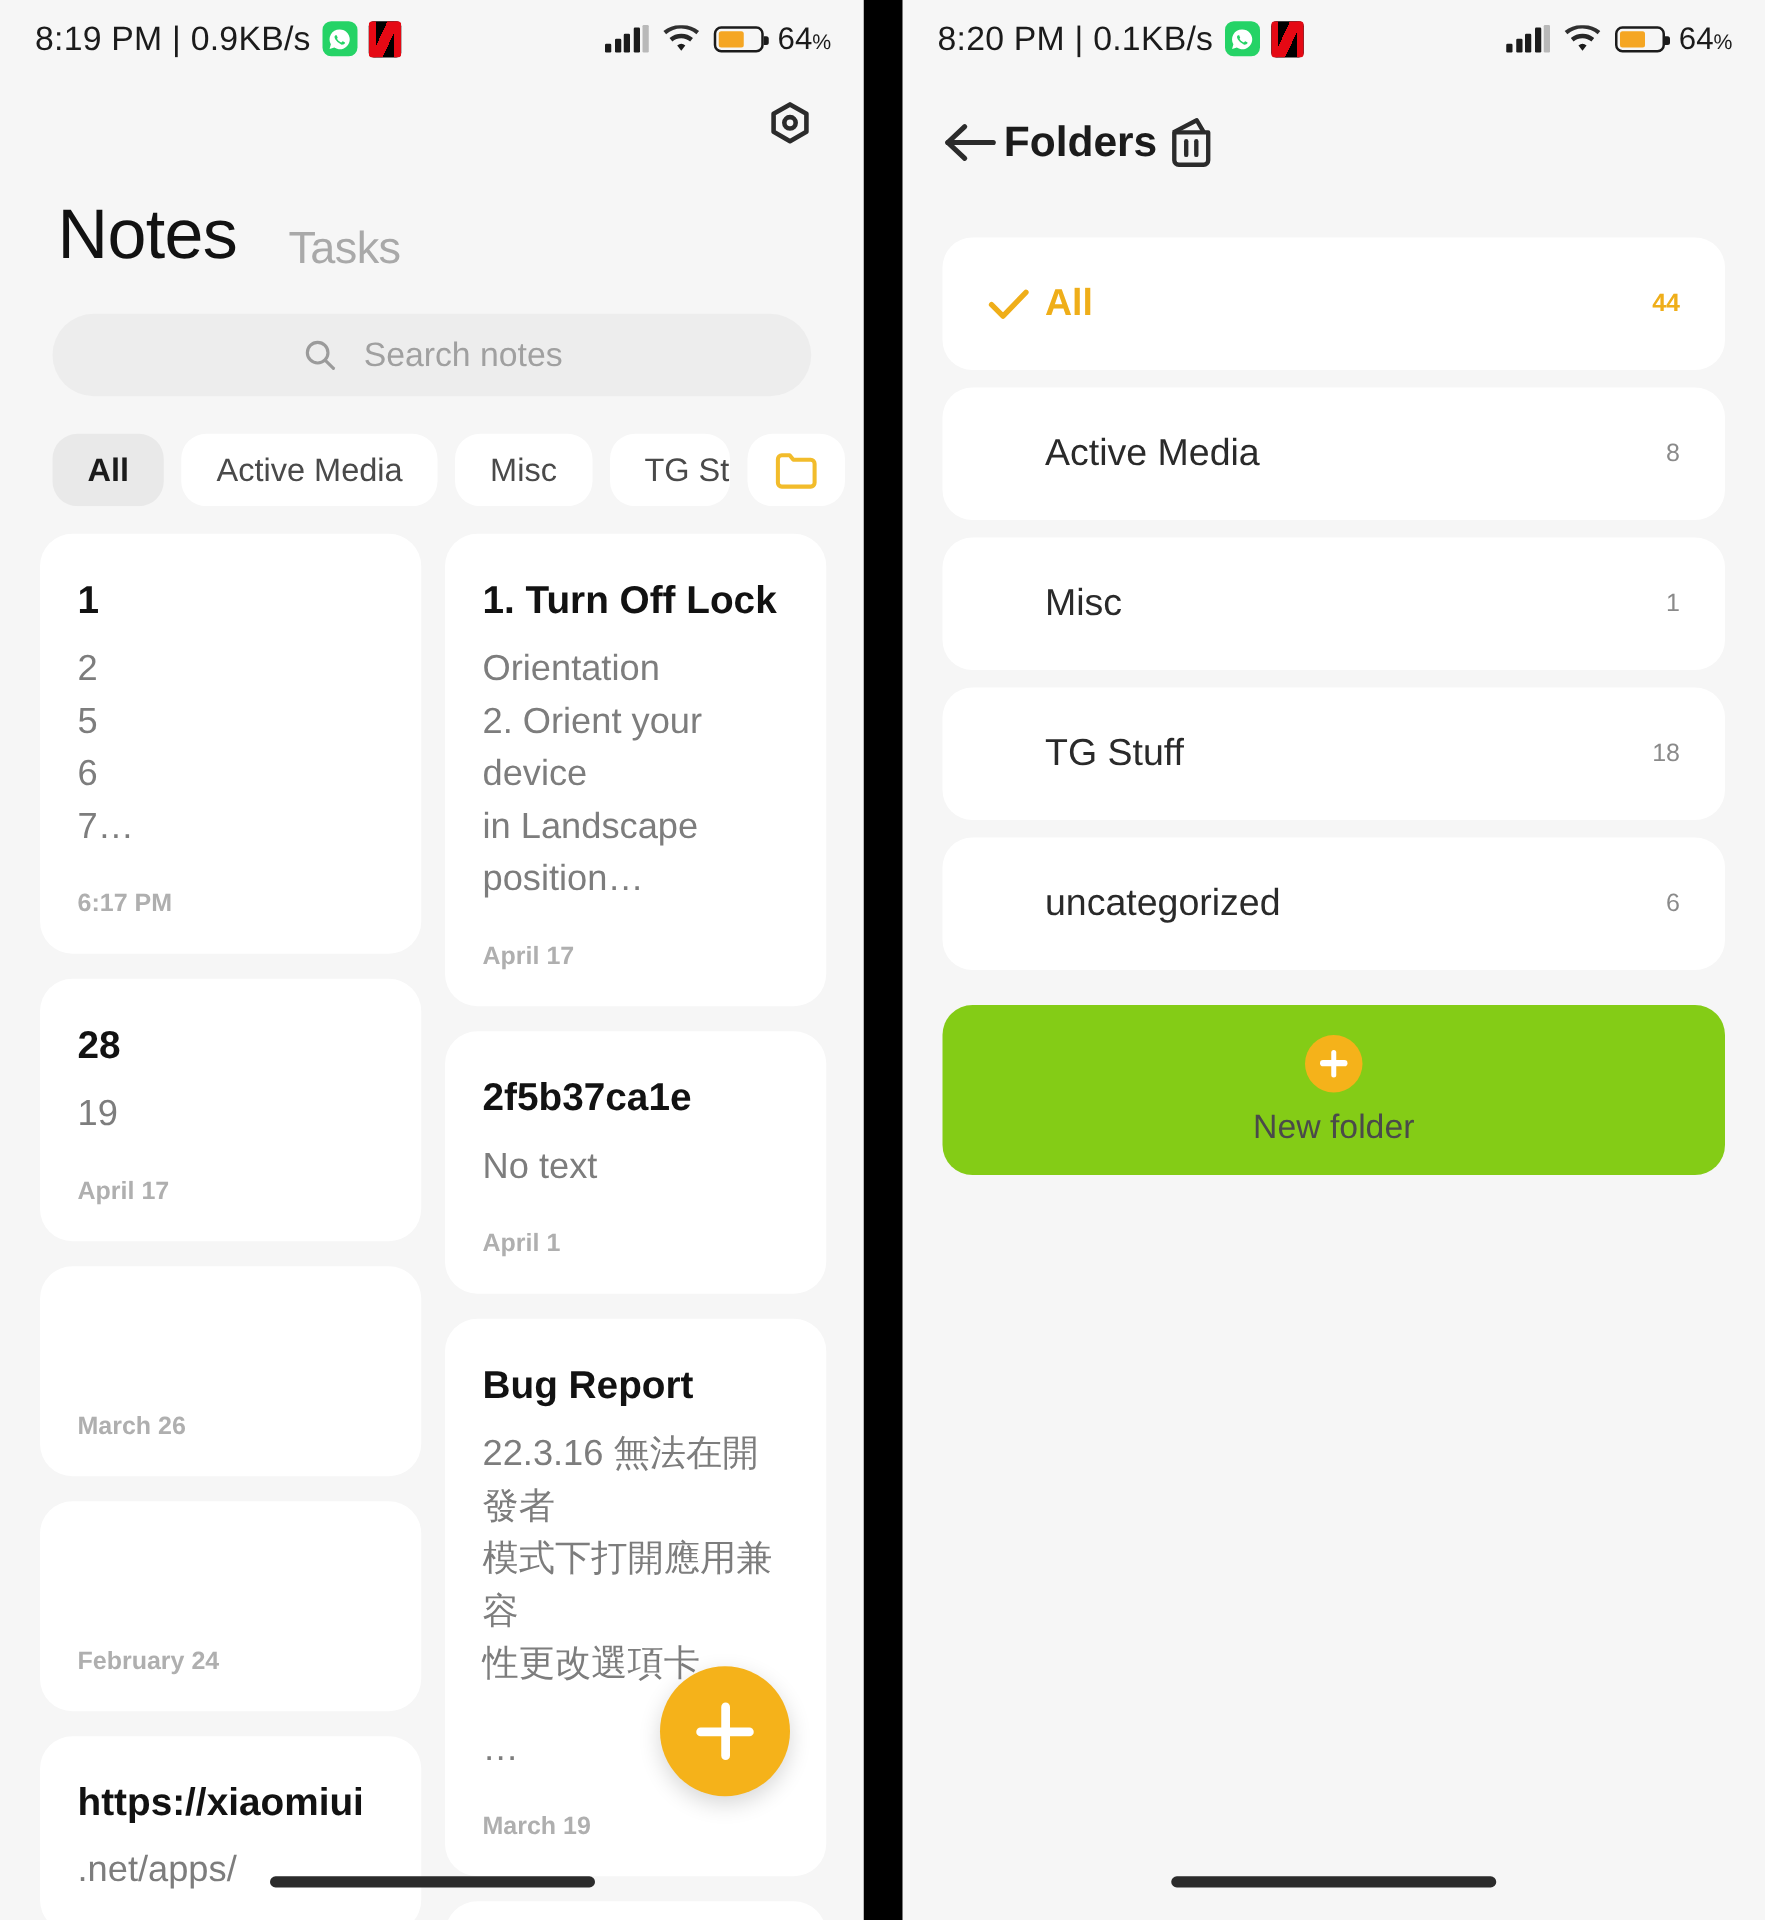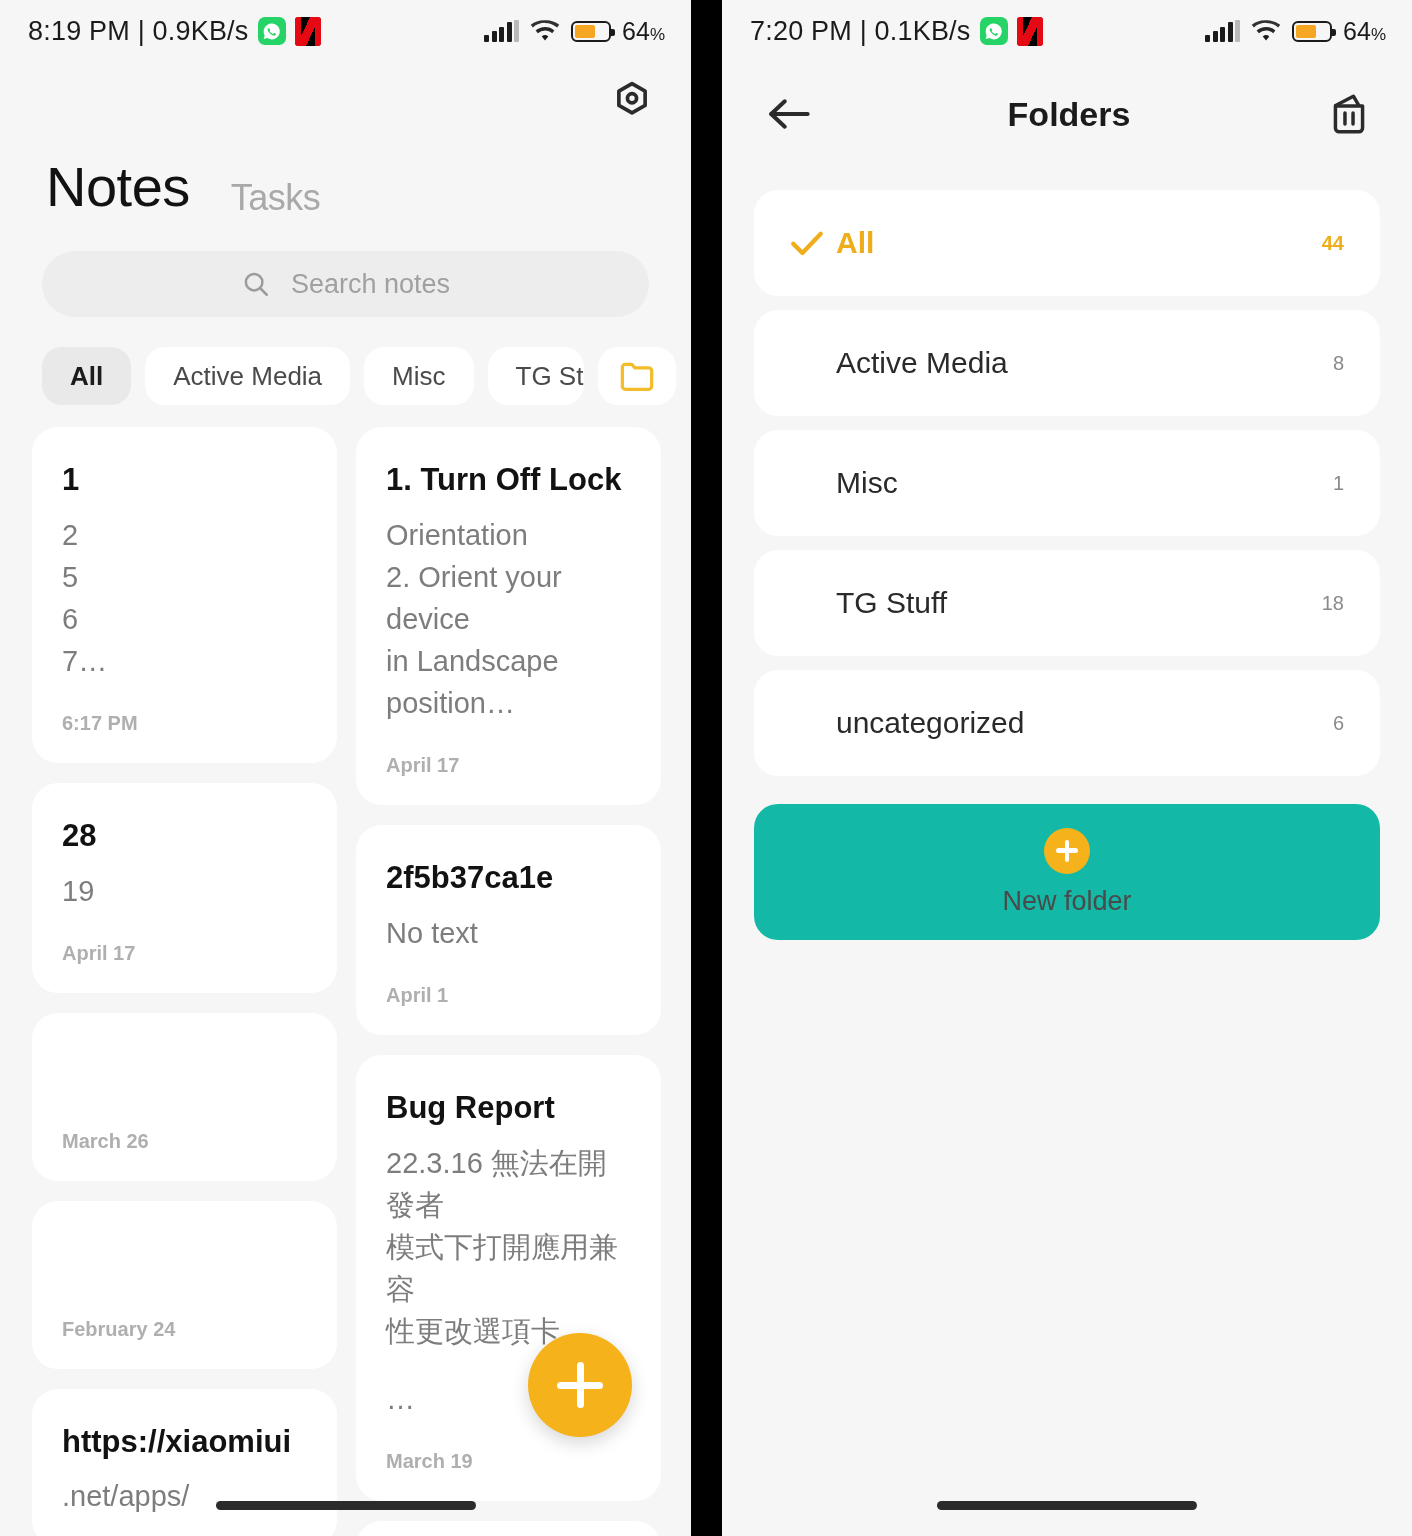--- a/index.html
+++ b/index.html
@@ -127,39 +127,39 @@
   .fab .plus-h { position: absolute; width: 46px; height: 7px; background: #fff; border-radius: 4px; }
   .fab .plus-v { position: absolute; width: 7px; height: 46px; background: #fff; border-radius: 4px; }
 
   .home-ind {
     position: absolute; bottom: 26px; left: 50%; transform: translateX(-50%);
     width: 260px; height: 9px; border-radius: 5px; background: #2B2B2B; z-index: 9;
   }
 
   
   .topbar-r {
-    height: 104px; display: flex; align-items: center; justify-content: space-between;
-    padding: 0 36px 0 40px;
+    height: 104px; display: flex; align-items: center; 
+    padding: 0 36px 0 27px;
   }
   .topbar-title { font-size: 34px; font-weight: 700; color: #1b1b1b; }
   .icon-btn { width: 54px; height: 54px; display:flex; align-items:center; justify-content:center; cursor:pointer; }
 
   .folder-list { padding: 24px 32px 0 32px; display: flex; flex-direction: column; gap: 14px; }
   .folder-row {
     background: #FFF; border-radius: 24px; height: 106px;
     display: flex; align-items: center; padding: 0 36px; cursor: pointer;
   }
   .folder-check { width: 46px; display: flex; align-items: center; flex: 0 0 auto; }
   .folder-name { flex: 1 1 auto; font-size: 30px; color: #2A2A2A; }
   .folder-count { font-size: 20px; color: #8A8A8A; flex: 0 0 auto; }
   .folder-row.selected .folder-name { color: #EFAE19; font-weight: 700; }
   .folder-row.selected .folder-count { color: #EFAE19; font-weight: 700; }
 
   .newfolder-row {
-    background: #14b8a6; border-radius: 24px; height: 136px; margin-top: 14px;
+    background: #84cc16; border-radius: 24px; height: 136px; margin-top: 14px;
     display: flex; flex-direction: column; align-items: center; justify-content: center;
     gap: 12px; cursor: pointer;
   }
   .nf-circle {
     width: 46px; height: 46px; border-radius: 23px; background: #F5B21A;
     position: relative; display: flex; align-items: center; justify-content: center;
   }
   .nf-circle .ph { position: absolute; width: 22px; height: 4.5px; background: #fff; border-radius: 3px; }
   .nf-circle .pv { position: absolute; width: 4.5px; height: 22px; background: #fff; border-radius: 3px; }
   .nf-label { font-size: 27px; color: #4A4A4A; }
@@ -329,21 +329,21 @@
 
     <div class="home-ind"></div>
   </div>
 
   <div class="gutter"></div>
 
   <div class="panel panel-right">
 
     <div class="statusbar">
       <div class="sb-left">
-        <div class="sb-time">7:20 PM | 0.1KB/s</div>
+        <div class="sb-time">8:20 PM | 0.1KB/s</div>
         <div class="ico-wa">
           <svg width="19" height="19" viewBox="0 0 24 24">
               <path fill="#fff" d="M12 2a10 10 0 00-8.6 15l-1.3 4.6 4.8-1.3A10 10 0 1012 2zm5.2 14.1c-.2.6-1.2 1.2-1.7 1.2-.5.1-1 .1-1.6-.1a13 13 0 01-5.9-5.1c-.4-.6-.9-1.6-.9-2.4 0-.9.5-1.4.7-1.6.2-.2.4-.3.6-.3h.5c.2 0 .4 0 .5.4l.8 1.9c.1.2 0 .4-.1.5l-.3.4c-.1.2-.3.3-.1.6.2.3.8 1.3 1.7 2 1.1 1 2 1.3 2.3 1.4.2.1.4.1.6-.1l.7-.8c.2-.2.3-.2.5-.1l1.8.9c.2.1.4.2.4.3.1.2.1.5-.1 1z"></path>
             </svg>
         </div>
         <div class="ico-nf">
             <span></span>
           </div>
       </div>
       <div class="sb-right">

